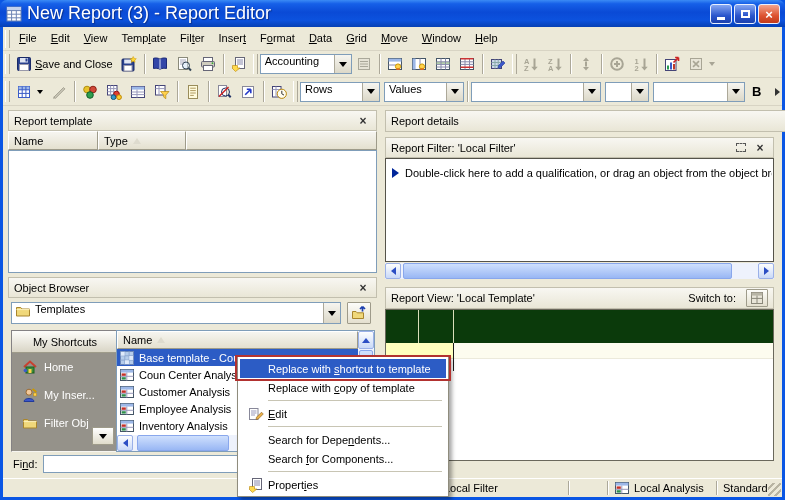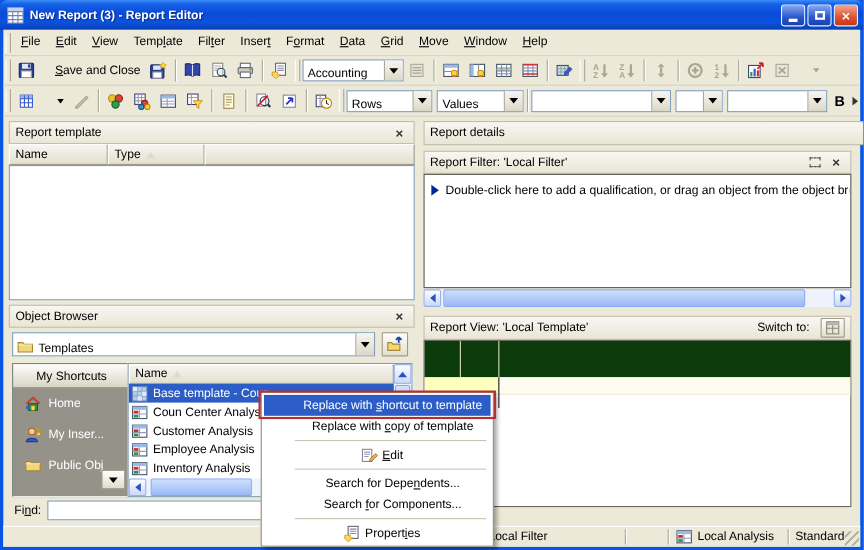--- a/index.html
+++ b/index.html
@@ -1,44 +1,44 @@
 <!DOCTYPE html>
 <html><head>
 <meta charset="utf-8">
 <style>
   html,body{margin:0;padding:0;background:#555;}
   #scr{position:relative;width:785px;height:500px;background:#0a56e4;font-family:"Liberation Sans",sans-serif;font-size:11px;color:#000;overflow:hidden;}
   
   #titlebar{position:absolute;left:0;top:0;right:0;height:27px;border-radius:7px 7px 0 0;
     background:linear-gradient(180deg,#3b8bf5 0%,#1660e8 14%,#0a4ad6 45%,#0c52de 75%,#0640b4 100%);
     display:flex;align-items:center;padding-left:6px;box-sizing:border-box;}
-  #titlebar .ttl{color:#fff;font-weight:bold;font-size:11px;margin-left:5px;text-shadow:1px 1px 1px #0a2f8c;}
+  #titlebar .ttl{color:#fff;font-weight:normal;font-size:18px;margin-left:5px;text-shadow:1px 1px 1px #0a2f8c;}
   .wbtns{position:absolute;right:5px;top:4px;display:flex;gap:2px;}
   .wb{width:22px;height:20px;border-radius:3px;border:1px solid #e8f0ff;display:flex;align-items:center;justify-content:center;box-sizing:border-box;}
   .wb.min,.wb.max{background:linear-gradient(180deg,#86a7f2,#2a55cc 60%,#1c41ae);}
   .wb.close{background:linear-gradient(180deg,#f2a48c,#dd5230 60%,#c23a1a);}
   .wb .mng{width:8px;height:3px;background:#fff;margin-top:9px;}
   .wb .mxg{width:9px;height:8px;border:2px solid #fff;box-sizing:border-box;}
   .wb .xg{color:#fff;font-weight:bold;font-size:13px;line-height:1;}
   
   #client{position:absolute;left:3px;top:27px;width:779px;height:470px;background:#ece9d8;}
   .grip{width:3px;height:80%;margin:auto 2px;border-left:1px solid #fff;border-right:1px solid #aca899;align-self:center;}
   .vsep{width:1px;height:80%;background:#aca899;box-shadow:1px 0 0 #fff;margin:auto 3px;align-self:center;}
   
   #menubar{position:absolute;left:0;top:1px;width:100%;height:22px;display:flex;align-items:stretch;border-bottom:1px solid #d8d4c4;}
   .menu-item{padding:4px 7px 0 7px;cursor:default;}
   .tbar{position:absolute;left:0;width:100%;display:flex;align-items:center;border-bottom:1px solid #d8d4c4;box-sizing:border-box;}
   #tb1{top:24px;height:27px;}
   #tb2{top:51px;height:28px;}
-  .tbtn{display:flex;align-items:center;gap:18px;padding:2px 3px;border:1px solid transparent;border-radius:1px;}
+  .tbtn{display:flex;align-items:center;gap:3px;padding:2px 3px;border:1px solid transparent;border-radius:1px;}
   .ic{width:16px;height:16px;display:inline-block;}
   .ic svg{display:block;}
   .caret{width:0;height:0;border-left:3px solid transparent;border-right:3px solid transparent;border-top:4px solid #000;margin-left:2px;}
   .caret.dis{border-top-color:#a8a595;}
-  .combo{height:20px;background:#fff;border:1px solid #7f9db9;display:flex;align-items:flex-end;box-sizing:border-box;}
+  .combo{height:20px;background:#fff;border:1px solid #7f9db9;display:flex;align-items:flex-start;box-sizing:border-box;}
   .combo .txt{flex:1;padding:0 4px;overflow:hidden;white-space:nowrap;}
   .combo .arw{width:16px;align-self:stretch;background:linear-gradient(180deg,#f6f5f0,#dcd8c8);border-left:1px solid #aca899;display:flex;align-items:center;justify-content:center;}
   .tri-d{width:0;height:0;border-left:4px solid transparent;border-right:4px solid transparent;border-top:5px solid #000;}
   .chev{width:0;height:0;border-top:4px solid transparent;border-bottom:4px solid transparent;border-left:5px solid #333;}
   .boldbtn{font-weight:bold;font-size:13px;padding:2px 6px;}
   
   .pane-title{position:absolute;background:linear-gradient(180deg,#f8f7f2,#e9e6d6);border:1px solid #c2bfae;display:flex;align-items:center;padding:0 5px;box-sizing:border-box;}
   .pane-title .cap{flex:1;}
   .ph-btn{width:16px;height:14px;display:flex;align-items:center;justify-content:center;margin-left:3px;color:#333;}
   .ph-x{font-size:12px;font-weight:bold;line-height:1;}
@@ -69,21 +69,21 @@
   #grid-irow{position:absolute;top:33px;height:15px;background:#fdfcef;border-bottom:1px solid #eceadb;}
   #grid-tick{position:absolute;width:1px;background:#1a1a1a;}
   
   #statusbar{position:absolute;left:0;bottom:0;width:100%;height:19px;background:#ece9d8;border-top:1px solid #fff;display:flex;align-items:center;box-sizing:border-box;}
   .st-sep{width:1px;height:14px;background:#aca899;box-shadow:1px 0 0 #fff;}
   .st-cell{display:flex;align-items:center;gap:4px;padding:0 6px;height:100%;}
   #resize-grip{position:absolute;right:1px;bottom:1px;width:13px;height:13px;
     background:repeating-linear-gradient(135deg,transparent 0 3px,#b8b4a2 3px 5px);}
   
   #ctxmenu{position:absolute;background:#fff;border:1px solid #8f8c7d;box-shadow:3px 3px 4px rgba(0,0,0,.35);padding:2px;box-sizing:border-box;z-index:50;}
-  .cm-item{display:flex;align-items:center;height:19px;padding-left:4px;white-space:nowrap;justify-content:center;}
+  .cm-item{display:flex;align-items:center;height:19px;padding-left:4px;white-space:nowrap;}
   .cm-item .gut{width:24px;display:flex;align-items:center;justify-content:center;}
   .cm-item.sel{background:#2c5cc5;color:#fff;}
   .cm-sep{height:1px;background:#c8c5b4;margin:3px 4px 3px 28px;}
   #red-annot{position:absolute;border:2px solid #b23230;z-index:60;pointer-events:none;}
   .filter-hint{position:absolute;display:flex;align-items:center;gap:6px;white-space:nowrap;overflow:hidden;}
   u{text-decoration:underline;}
 </style>
 </head>
 <body>
 
@@ -540,21 +540,21 @@
             </span>
             <span>My Inser...</span>
           </div>
           <div class="sc-item">
             <span class="ic">
               <svg viewBox="0 0 16 16" width="16" height="16">
                 <path d="M1.5 4.5h4.2L7.2 6h7.3v7H1.5z" fill="#f0d87a" stroke="#a9852c"></path>
                 <path d="M1.5 6.6h13" stroke="#fbf0bc"></path>
               </svg>
             </span>
-            <span>Public Obj</span>
+            <span>Filter Obj</span>
           </div>
         </div>
       <div id="sc-drop" style="right:4px;bottom:6px">
           <span class="tri-d"></span>
         </div>
     </div>
 
     <div id="tpl-list" style="left:113px;top:303px;width:259px;height:122px">
       <div style="display:flex;height:18px">
         <span class="hdrcell" style="flex:1">

